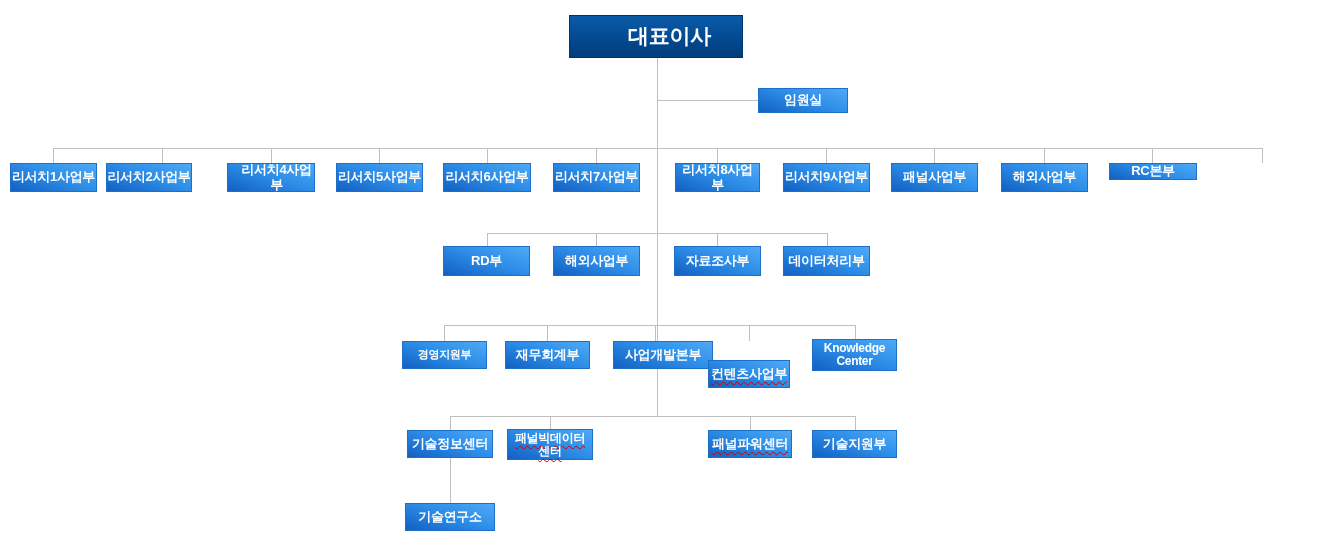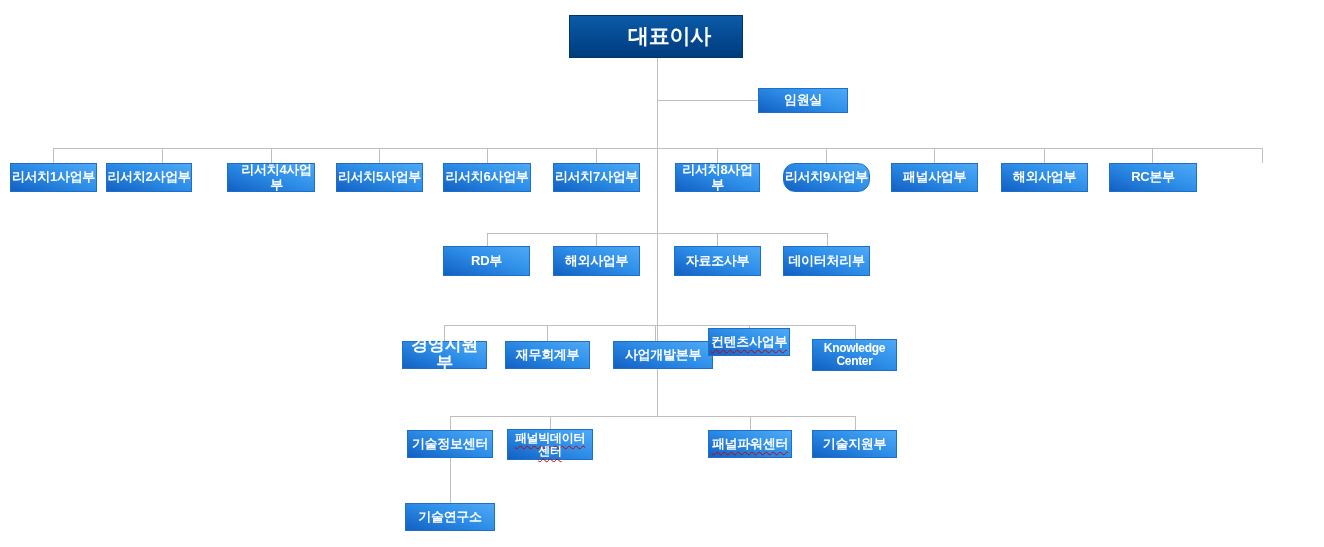--- a/index.html
+++ b/index.html
@@ -104,54 +104,54 @@
     </div>
     <div class="node light" style="left: 443px; top: 163px; width: 88px; height: 29px; font-size: 13px;">
       <span>리서치6사업부</span>
     </div>
     <div class="node light" style="left: 553px; top: 163px; width: 87px; height: 29px; font-size: 13px;">
       <span>리서치7사업부</span>
     </div>
     <div class="node light" style="left: 675px; top: 163px; width: 85px; height: 29px; font-size: 13px;">
       <span>리서치8사업부</span>
     </div>
-    <div class="node light" style="left: 783px; top: 163px; width: 87px; height: 29px; font-size: 13px; border-radius: 12px;">
+    <div class="node light" style="left: 783px; top: 163px; width: 87px; height: 29px; font-size: 13px;">
       <span>리서치9사업부</span>
     </div>
     <div class="node light" style="left: 891px; top: 163px; width: 87px; height: 29px; font-size: 13px;">
       <span>패널사업부</span>
     </div>
     <div class="node light" style="left: 1001px; top: 163px; width: 87px; height: 29px; font-size: 13px;">
       <span>해외사업부</span>
     </div>
-    <div class="node light" style="left: 1109px; top: 163px; width: 88px; height: 29px; font-size: 13px;">
+    <div class="node light" style="left: 1109px; top: 163px; width: 88px; height: 17px; font-size: 13px;">
       <span>RC본부</span>
     </div>
     <div class="node light" style="left: 443px; top: 246px; width: 87px; height: 30px; font-size: 13px;">
       <span>RD부</span>
     </div>
     <div class="node light" style="left: 553px; top: 246px; width: 87px; height: 30px; font-size: 13px;">
       <span>해외사업부</span>
     </div>
     <div class="node light" style="left: 674px; top: 246px; width: 87px; height: 30px; font-size: 13px;">
       <span>자료조사부</span>
     </div>
     <div class="node light" style="left: 783px; top: 246px; width: 87px; height: 30px; font-size: 13px;">
       <span>데이터처리부</span>
     </div>
-    <div class="node light" style="left: 402px; top: 341px; width: 85px; height: 28px; font-size: 17px; font-family: Liberation Mono, monospace;">
+    <div class="node light" style="left: 402px; top: 341px; width: 85px; height: 28px; font-size: 11px;">
       <span>경영지원부</span>
     </div>
     <div class="node light" style="left: 505px; top: 341px; width: 85px; height: 28px; font-size: 13px;">
       <span>재무회계부</span>
     </div>
     <div class="node light" style="left: 613px; top: 341px; width: 100px; height: 28px; font-size: 13px;">
       <span>사업개발본부</span>
     </div>
-    <div class="node light misspelled" style="left: 708px; top: 328px; width: 82px; height: 28px; font-size: 13px; text-align: center;">
+    <div class="node light misspelled" style="left: 708px; top: 360px; width: 82px; height: 28px; font-size: 13px; text-align: center;">
       <span>컨텐츠사업부</span>
     </div>
     <div class="node light" style="left: 812px; top: 339px; width: 85px; height: 32px; font-size: 12px;">
       <span>Knowledge Center</span>
     </div>
     <div class="node light" style="left: 407px; top: 430px; width: 86px; height: 28px; font-size: 13px;">
       <span>기술정보센터</span>
     </div>
     <div class="node light misspelled" style="left: 507px; top: 429px; width: 86px; height: 31px; font-size: 12px;">
       <span>패널빅데이터

